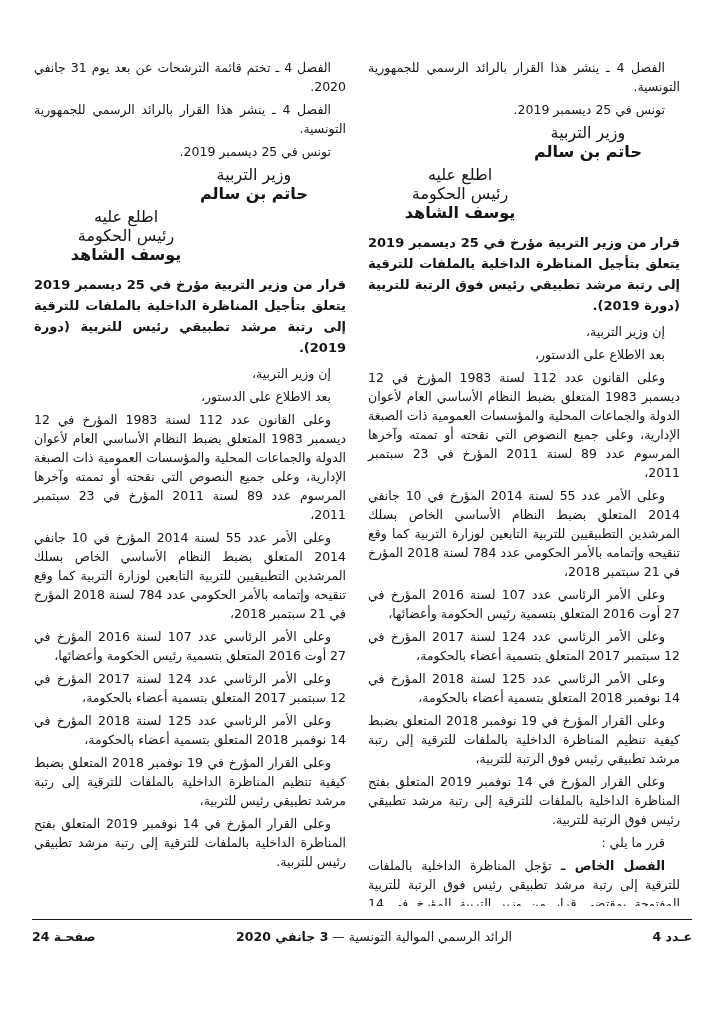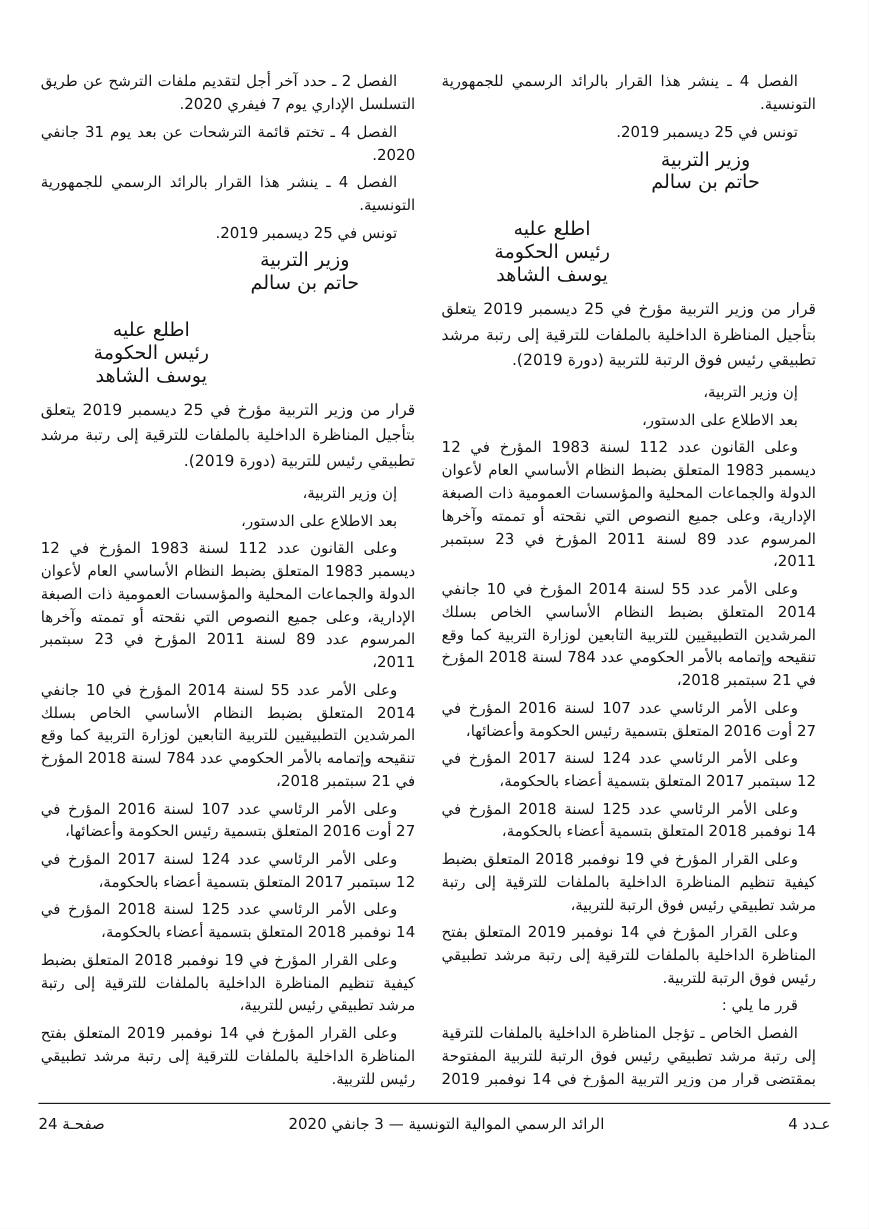--- a/index.html
+++ b/index.html
@@ -18,41 +18,41 @@
     display:flex;gap:22px;
   }
   .col{flex:1;min-width:0;}
   .p{
     margin:0 0 4px 0;
     font-size:12.5px;
     line-height:19px;
     text-align:justify;
     text-indent:15px;
   }
-  .b{font-weight:normal;}
+  .b{font-weight:bold;}
   .heading{
-    font-weight:normal;
+    font-weight:bold;
     font-size:13px;
     line-height:21px;
     text-align:justify;
     text-indent:0;
     margin:10px 0 6px 0;
   }
   .sig{
     font-size:16px;
     line-height:19px;
     text-align:center;
   }
   .sig-minister{
     width:45%;
     margin:2px auto 2px 48%;
   }
   .sig-pm{
     width:45%;
-    margin:20px 48% 8px auto;
+    margin:4px 48% 8px auto;
   }
   .footer-band{
     position:absolute;left:0;right:0;top:906px;bottom:0;
     background:#ffffff;
   }
   .footer-rule{
     position:absolute;left:32px;right:32px;top:13px;
     border-top:1.6px solid #1a1a1a;
   }
   .footer{
@@ -92,21 +92,20 @@
       <p class="p">وعلى الأمر الرئاسي عدد 107 لسنة 2016 المؤرخ في 27 أوت 2016 المتعلق بتسمية رئيس الحكومة وأعضائها،</p>
       <p class="p">وعلى الأمر الرئاسي عدد 124 لسنة 2017 المؤرخ في 12 سبتمبر 2017 المتعلق بتسمية أعضاء بالحكومة،</p>
       <p class="p">وعلى الأمر الرئاسي عدد 125 لسنة 2018 المؤرخ في 14 نوفمبر 2018 المتعلق بتسمية أعضاء بالحكومة،</p>
       <p class="p">وعلى القرار المؤرخ في 19 نوفمبر 2018 المتعلق بضبط كيفية تنظيم المناظرة الداخلية بالملفات للترقية إلى رتبة مرشد تطبيقي رئيس فوق الرتبة للتربية،</p>
       <p class="p">وعلى القرار المؤرخ في 14 نوفمبر 2019 المتعلق بفتح المناظرة الداخلية بالملفات للترقية إلى رتبة مرشد تطبيقي رئيس فوق الرتبة للتربية.</p>
       <p class="p">قرر ما يلي :</p>
       <p class="p"><span class="b">الفصل الخاص ـ </span><span>تؤجل المناظرة الداخلية بالملفات للترقية إلى رتبة مرشد تطبيقي رئيس فوق الرتبة للتربية المفتوحة بمقتضى قرار من وزير التربية المؤرخ في 14 نوفمبر 2019 ليوم 2 مارس 2020 والأيام الموالية.</span></p>
     </section>
 
     <section class="col">
-      <p class="p"><span>الفصل 2 ـ </span><span>حدد آخر أجل لتقديم ملفات الترشح عن طريق التسلسل الإداري يوم 7 فيفري 2020.</span></p>
       <p class="p"><span>الفصل 4 ـ </span><span>تختم قائمة الترشحات عن بعد يوم 31 جانفي 2020.</span></p>
       <p class="p"><span>الفصل 4 ـ </span><span>ينشر هذا القرار بالرائد الرسمي للجمهورية التونسية.</span></p>
       <p class="p">تونس في 25 ديسمبر 2019.</p>
 
       <div class="sig sig-minister">
         <div>وزير التربية</div>
         <div class="b">حاتم بن سالم</div>
       </div>
       <div class="sig sig-pm">
         <div>اطلع عليه</div>

